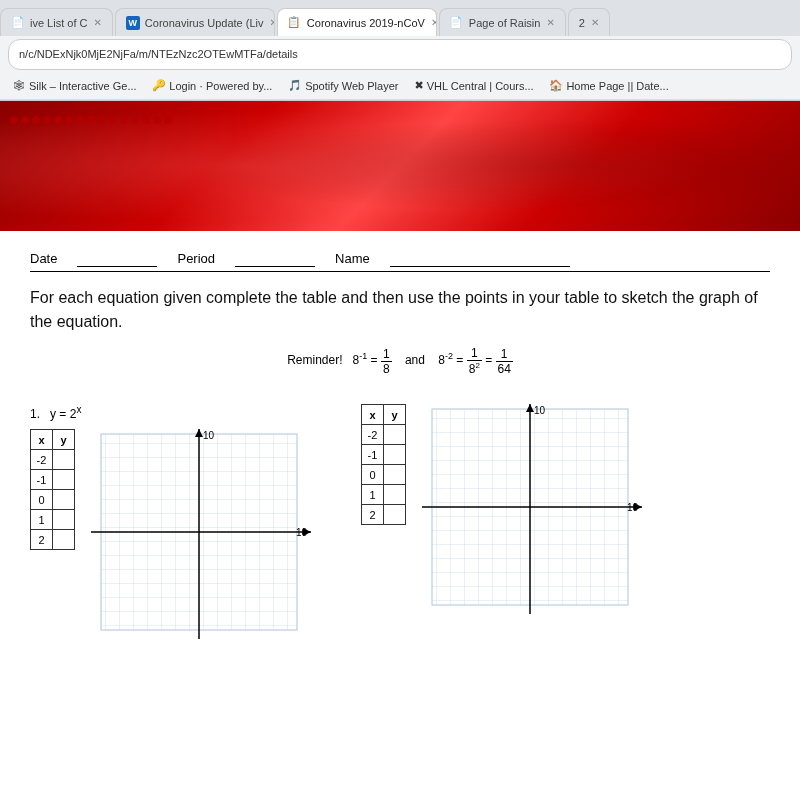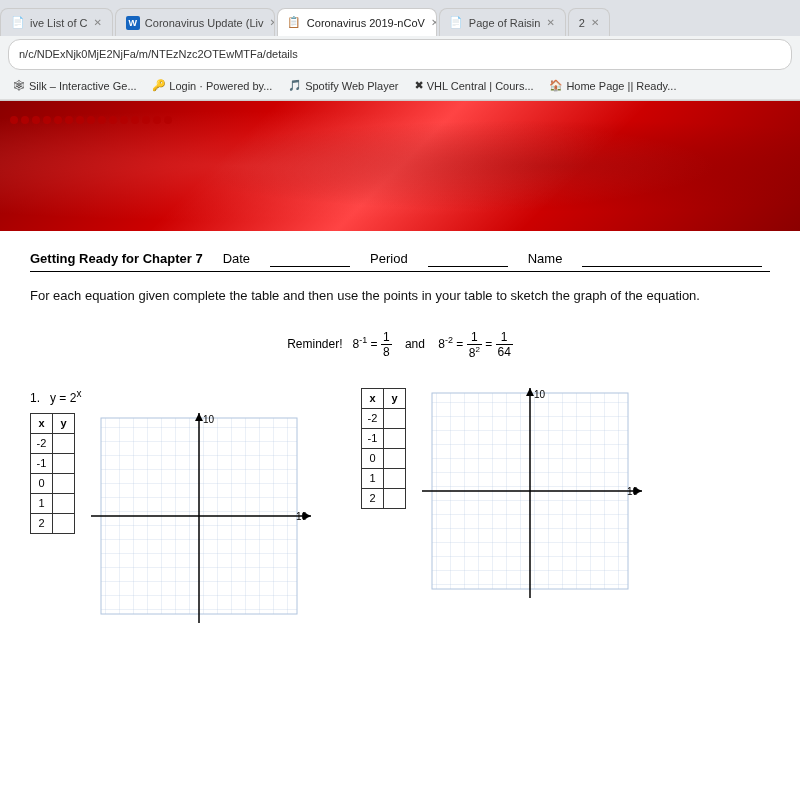--- a/index.html
+++ b/index.html
@@ -180,23 +180,23 @@
       align-items: baseline;
     }
 
     .title-field {
       border-bottom: 1px solid #000;
       display: inline-block;
       min-width: 80px;
     }
 
     .instructions {
-      font-size: 13px;
+      font-size: 16px;
       color: #111;
-      margin-bottom: 24px;
+      margin-bottom: 12px;
       line-height: 1.5;
     }
 
     .reminder {
       text-align: center;
       font-size: 12px;
       margin-bottom: 28px;
     }
 
     .reminder sup {
@@ -306,21 +306,21 @@
     <div class="bookmark-item">
       <span>🎵</span>
       <span>Spotify Web Player</span>
     </div>
     <div class="bookmark-item">
       <span>✖</span>
       <span>VHL Central | Cours...</span>
     </div>
     <div class="bookmark-item">
       <span>🏠</span>
-      <span>Home Page || Ready...</span>
+      <span>Home Page || Date...</span>
     </div>
   </div>
 </div>
 
 <div class="page-content">
 
   <div class="banner">
     <div class="banner-dots">
 
       <span class="dot"></span>
@@ -338,23 +338,20 @@
       <span class="dot"></span>
         <span class="dot"></span>
         <span class="dot"></span>
     </div>
   </div>
 
   <div class="worksheet">
 
     <div class="worksheet-title">
       <div class="title-line">
-        <span>
-          <strong>Getting Ready for Chapter 7</strong>
-        </span>
         <span>Date</span>
         <span class="title-field">&nbsp;&nbsp;&nbsp;&nbsp;&nbsp;&nbsp;&nbsp;&nbsp;</span>
         <span>Period</span>
         <span class="title-field">&nbsp;&nbsp;&nbsp;&nbsp;</span>
         <span>Name</span>
         <span class="title-field" style="min-width:180px;">&nbsp;</span>
       </div>
     </div>
 
     <div class="instructions">For each equation given complete the table and then use the points in your table to sketch the graph of the equation.</div>

